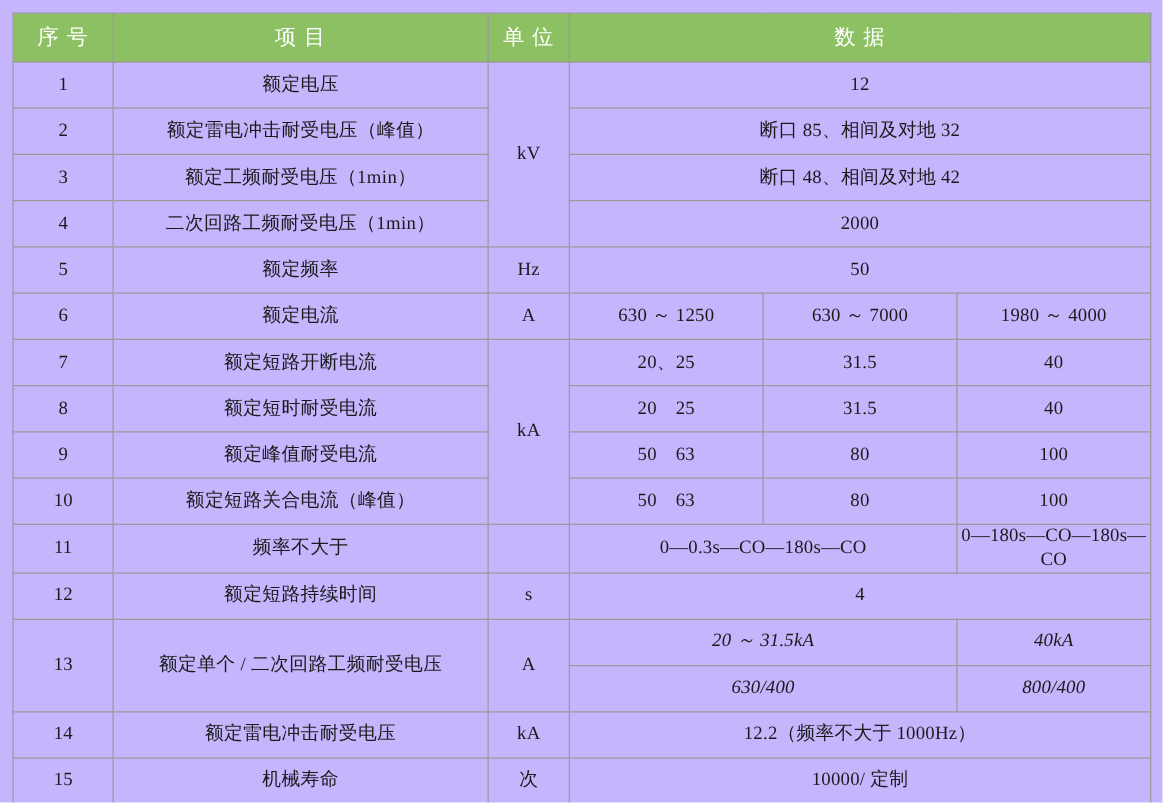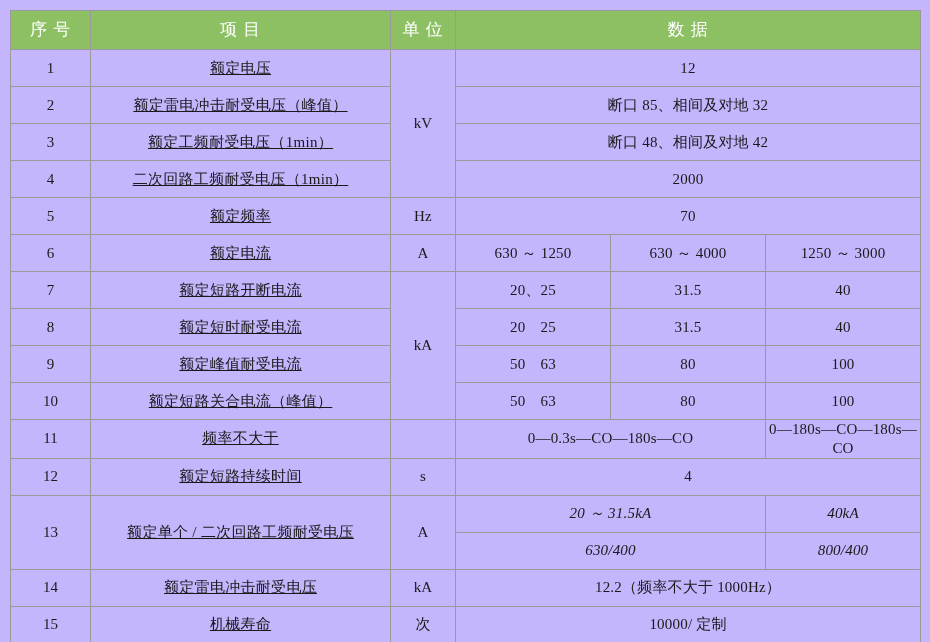--- a/index.html
+++ b/index.html
@@ -44,21 +44,20 @@
   table.spec thead th {
     background: #8cc063;
     color: #ffffff;
     height: 38px;
     font-size: 17px;
     letter-spacing: 1px;
   }
   .item-cell {
     font-size: 15px;
     letter-spacing: 0.3px;
-    text-decoration: underline;
   }
   .num-cell {
     font-size: 15px;
   }
   .data-cell {
     font-size: 15px;
     letter-spacing: 0.2px;
   }
   .row13 { height: 36px; font-style: italic; }
 </style>
@@ -107,30 +106,30 @@
       <tr>
         <td class="num-cell">4</td>
         <td class="item-cell">二次回路工频耐受电压（1min）</td>
         <td colspan="3" class="data-cell">2000</td>
       </tr>
 
       <tr>
         <td class="num-cell">5</td>
         <td class="item-cell">额定频率</td>
         <td class="data-cell">Hz</td>
-        <td colspan="3" class="data-cell">70</td>
+        <td colspan="3" class="data-cell">50</td>
       </tr>
 
       <tr>
         <td class="num-cell">6</td>
         <td class="item-cell">额定电流</td>
         <td class="data-cell">A</td>
         <td class="data-cell">630 ～ 1250</td>
-        <td class="data-cell">630 ～ 4000</td>
-        <td class="data-cell">1250 ～ 3000</td>
+        <td class="data-cell">630 ～ 7000</td>
+        <td class="data-cell">1980 ～ 4000</td>
       </tr>
 
       <tr>
         <td class="num-cell">7</td>
         <td class="item-cell">额定短路开断电流</td>
         <td rowspan="4" class="data-cell">kA</td>
         <td class="data-cell">20、25</td>
         <td class="data-cell">31.5</td>
         <td class="data-cell">40</td>
       </tr>

